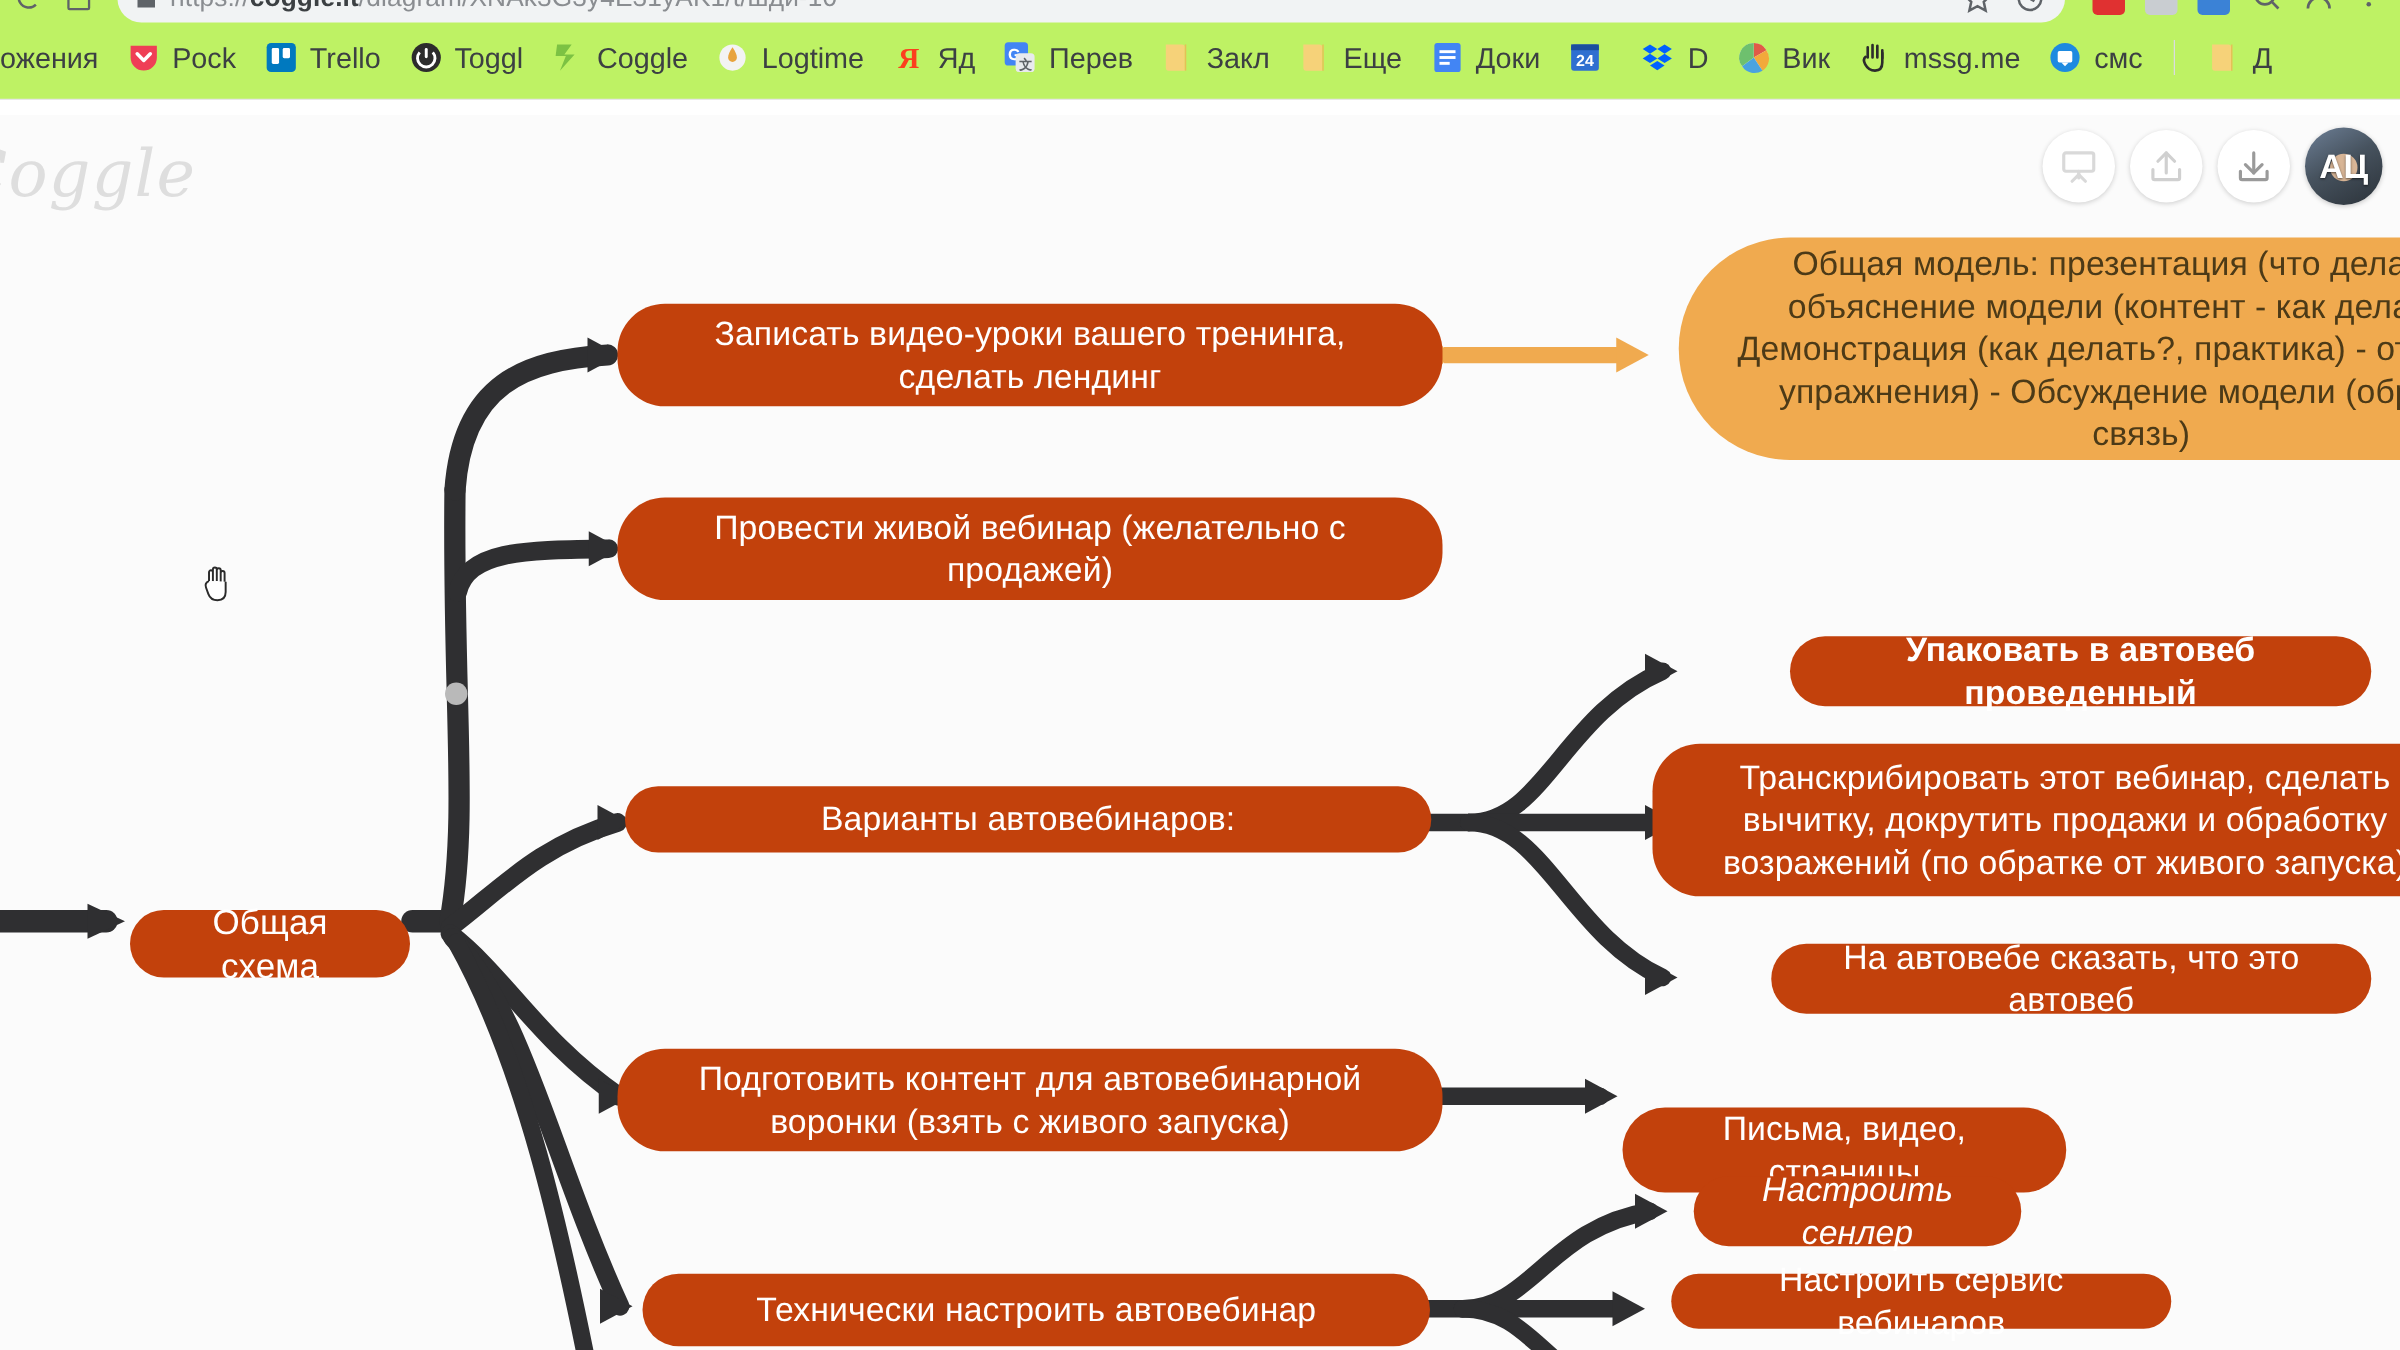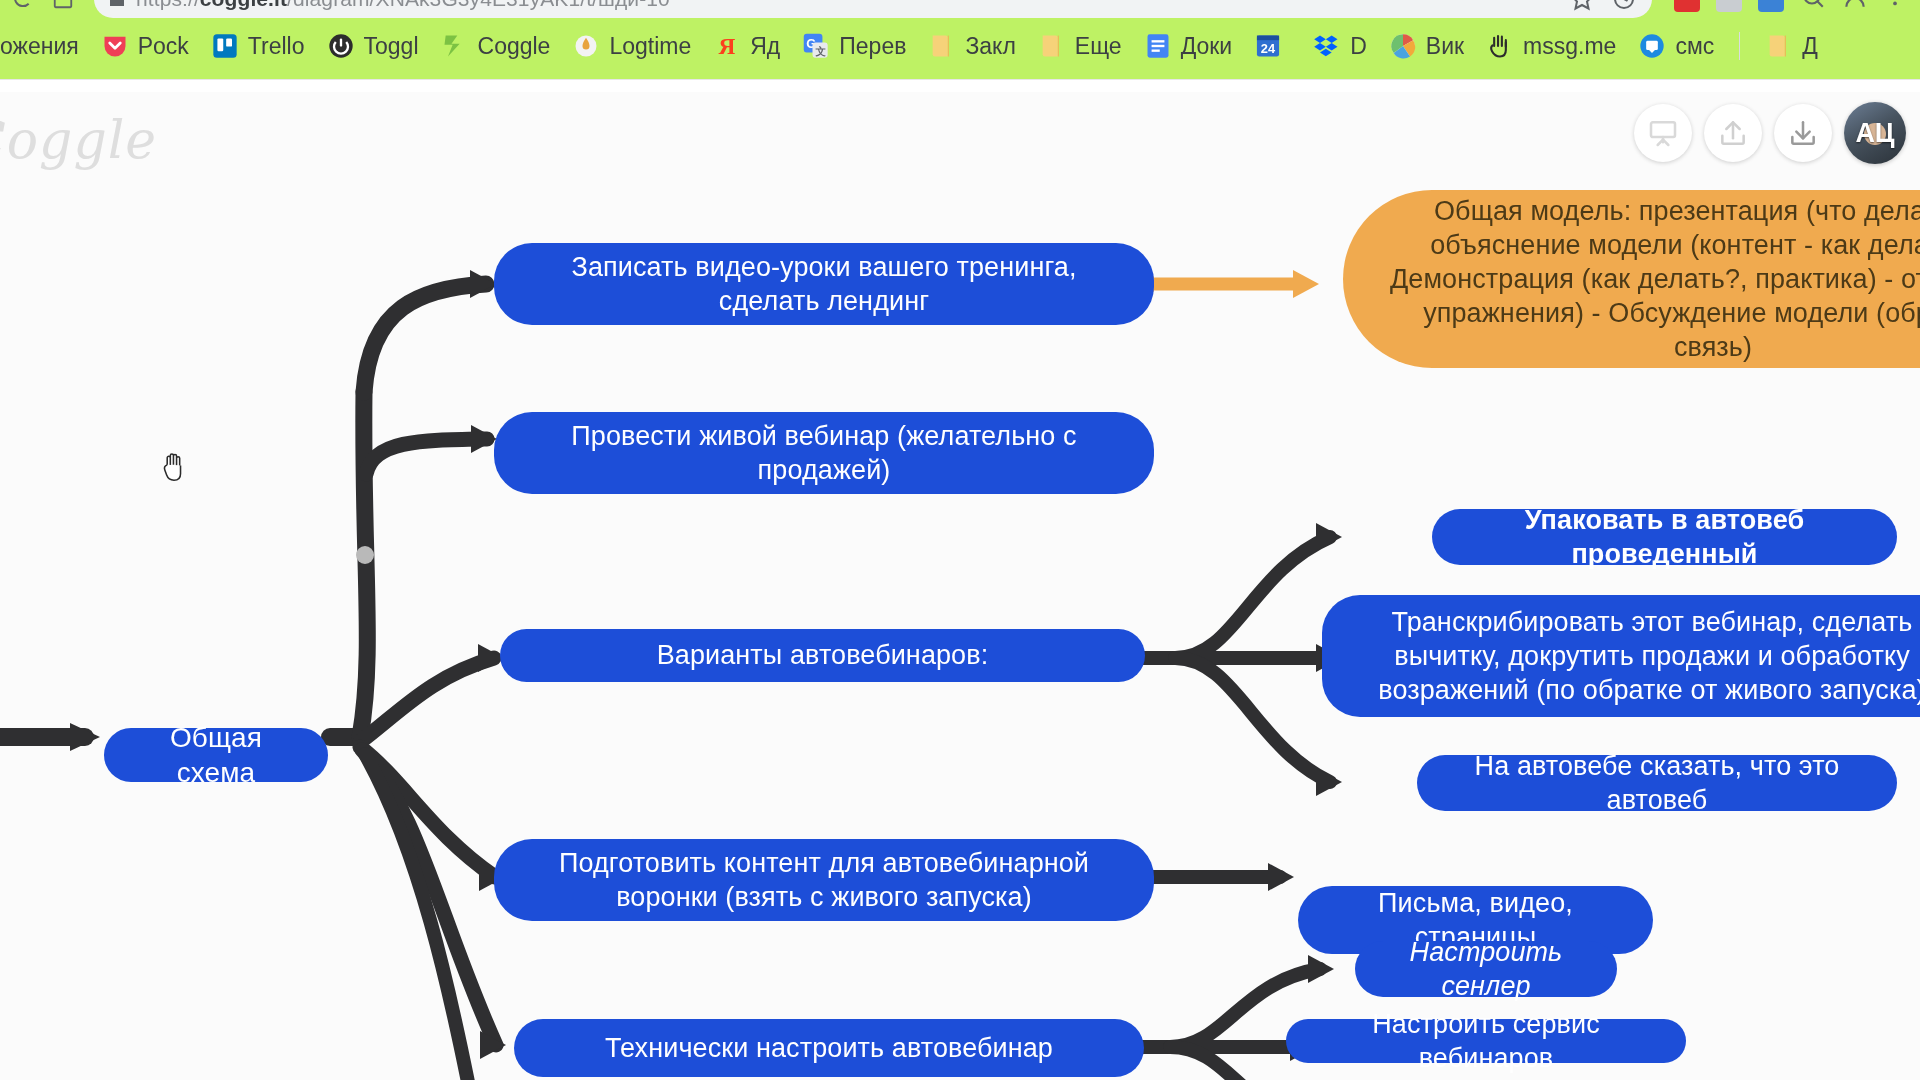--- a/index.html
+++ b/index.html
@@ -94,21 +94,21 @@
     position: absolute; left: -34px; top: 18px;
     font-family: "DejaVu Serif", serif;
     font-style: italic; font-size: 52px; color: #dedede;
     user-select: none; letter-spacing: 1px;
   }
   svg.links { position: absolute; inset: 0; width: 1920px; height: 988px; }
 
   
   .node {
     position: absolute;
-    background: #1d4ed8;
+    background: #c2410c;
     color: #ffffff;
     border-radius: 38px;
     display: flex; align-items: center; justify-content: center;
     text-align: center;
     font-size: 27px;
     line-height: 1.26;
     padding: 4px 26px;
     letter-spacing: .1px;
   }
   .node.orange {
@@ -434,21 +434,21 @@
     </svg>
 
     <div class="node" style="left:494px; top:151px; width:660px; height:82px;">
       <span>Записать видео-уроки вашего тренинга, сделать лендинг</span>
     </div>
 
     <div class="node orange" style="left:1343px; top:98px; width:740px; height:178px; border-radius:90px; padding:14px 40px;">
       <span>Общая модель: презентация (что делать?) - объяснение модели (контент - как делать?) - Демонстрация (как делать?, практика) - отработка, упражнения) - Обсуждение модели (обратная связь)</span>
     </div>
 
-    <div class="node" style="left:494px; top:320px; width:660px; height:82px;">
+    <div class="node" style="left:494px; top:306px; width:660px; height:82px;">
       <span>Провести живой вебинар (желательно с продажей)</span>
     </div>
 
     <div class="node" style="left:500px; top:537px; width:645px; height:53px;">
       <span>Варианты автовебинаров:</span>
     </div>
 
     <div class="node" style="left:1432px; top:417px; width:465px; height:56px;font-weight:bold;">
       <span>Упаковать в автовеб проведенный</span>
     </div>
@@ -470,21 +470,21 @@
     </div>
 
     <div class="node" style="left:514px; top:927px; width:630px; height:58px;">
       <span>Технически настроить автовебинар</span>
     </div>
 
     <div class="node" style="left:1355px; top:849px; width:262px; height:56px;font-style:italic;">
       <span>Настроить сенлер</span>
     </div>
 
-    <div class="node" style="left:1286px; top:927px; width:400px; height:44px;">
+    <div class="node" style="left:1337px; top:927px; width:400px; height:44px;">
       <span>Настроить сервис вебинаров</span>
     </div>
 
     <div class="node root" style="left:104px; top:636px; width:224px; height:54px;">
       <span>Общая схема</span>
     </div>
 
     <svg class="cursor-grab" viewBox="0 0 24 26">
       <path d="M6.5 13.5V7.2a1.1 1.1 0 0 1 2.2 0v5.1M8.7 12.3V5.6a1.1 1.1 0 0 1 2.2 0v6.5M10.9 12.2V6a1.1 1.1 0 0 1 2.2 0v6.3M13.1 12.6V7.6a1.1 1.1 0 0 1 2.2 0v5.8" fill="#ffffff" stroke="#2b2b2b" stroke-width="1.1" stroke-linejoin="round"></path>
       <path d="M6.5 12.2c-1.6.6-2.3 1.9-1.7 3.6l1.3 3.6c.9 2.5 2.6 3.6 5.2 3.6 3.2 0 4.6-1.9 4.6-4.6v-5.8" fill="#ffffff" stroke="#2b2b2b" stroke-width="1.1" stroke-linejoin="round"></path>

